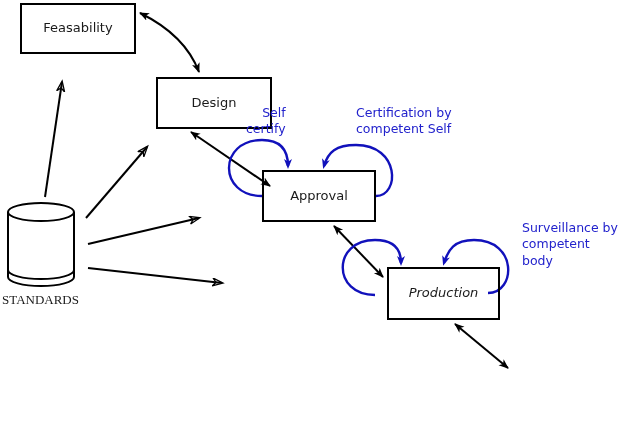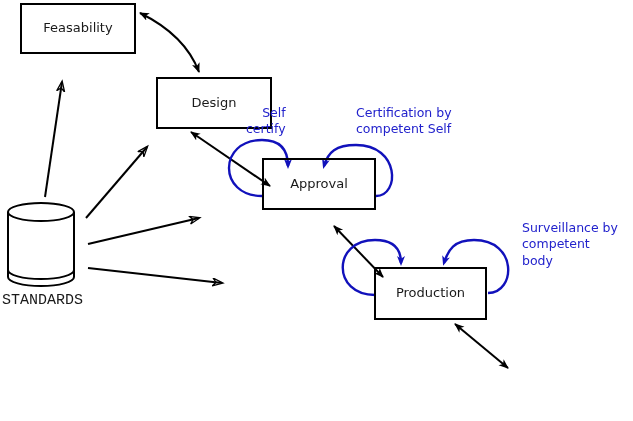--- a/index.html
+++ b/index.html
@@ -40,22 +40,22 @@
     font-family: "DejaVu Sans", sans-serif;
     z-index: 3;
   }
   .node-label {
     display: block;
     white-space: pre-line;
   }
   .store-label {
     position: absolute;
     color: #1a1a1a;
-    font-size: 15px;
-    font-family: Liberation Mono, monospace;
+    font-size: 13px;
+    font-family: Liberation Serif, serif;
     white-space: nowrap;
     z-index: 3;
   }
   .annotation {
     position: absolute;
     color: #2222cc;
     font-size: 12.5px;
     line-height: 1.3;
     font-family: "DejaVu Sans", sans-serif;
     white-space: pre-line;
@@ -117,25 +117,25 @@
   </svg>
 
   <div class="node-box" style="left:20px; top:3px; width:116px; height:51px;">
     <span class="node-label">Feasability</span>
   </div>
 
   <div class="node-box" style="left:110px; top:77px; width:116px; height:52px;margin-left:46px;">
     <span class="node-label">Design</span>
   </div>
 
-  <div class="node-box" style="left:262px; top:158px; width:114px; height:52px;">
+  <div class="node-box" style="left:262px; top:170px; width:114px; height:52px;">
     <span class="node-label">Approval</span>
   </div>
 
-  <div class="node-box" style="left:374px; top:267px; width:113px; height:53px;">
+  <div class="node-box" style="left:387px; top:267px; width:113px; height:53px;font-style:italic;">
     <span class="node-label">Production</span>
   </div>
 
 
   <div class="store-label" style="left:2px; top:292px;">STANDARDS</div>
 
   <div class="annotation" style="left:246px; top:105px;text-align:right;">Self
 certify</div>
 
   <div class="annotation" style="left:356px; top:105px;">Certification by

